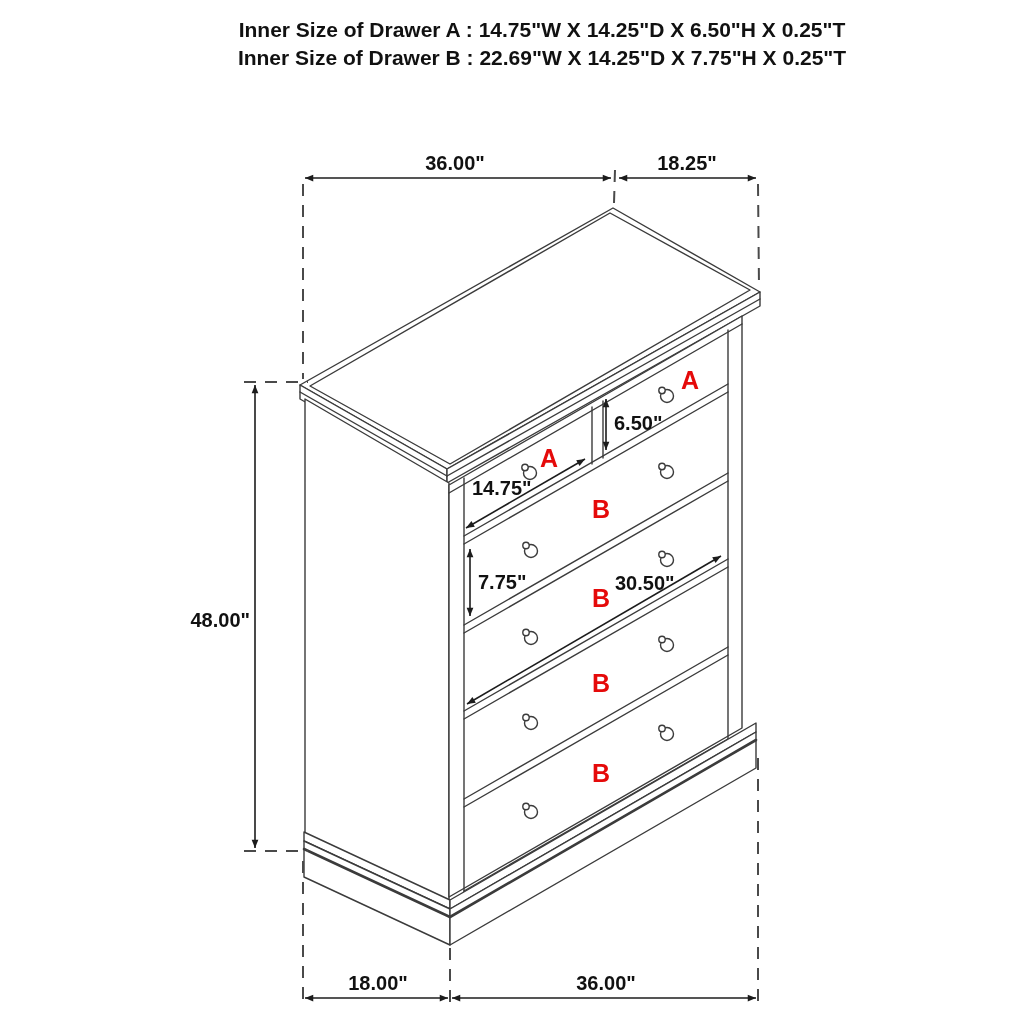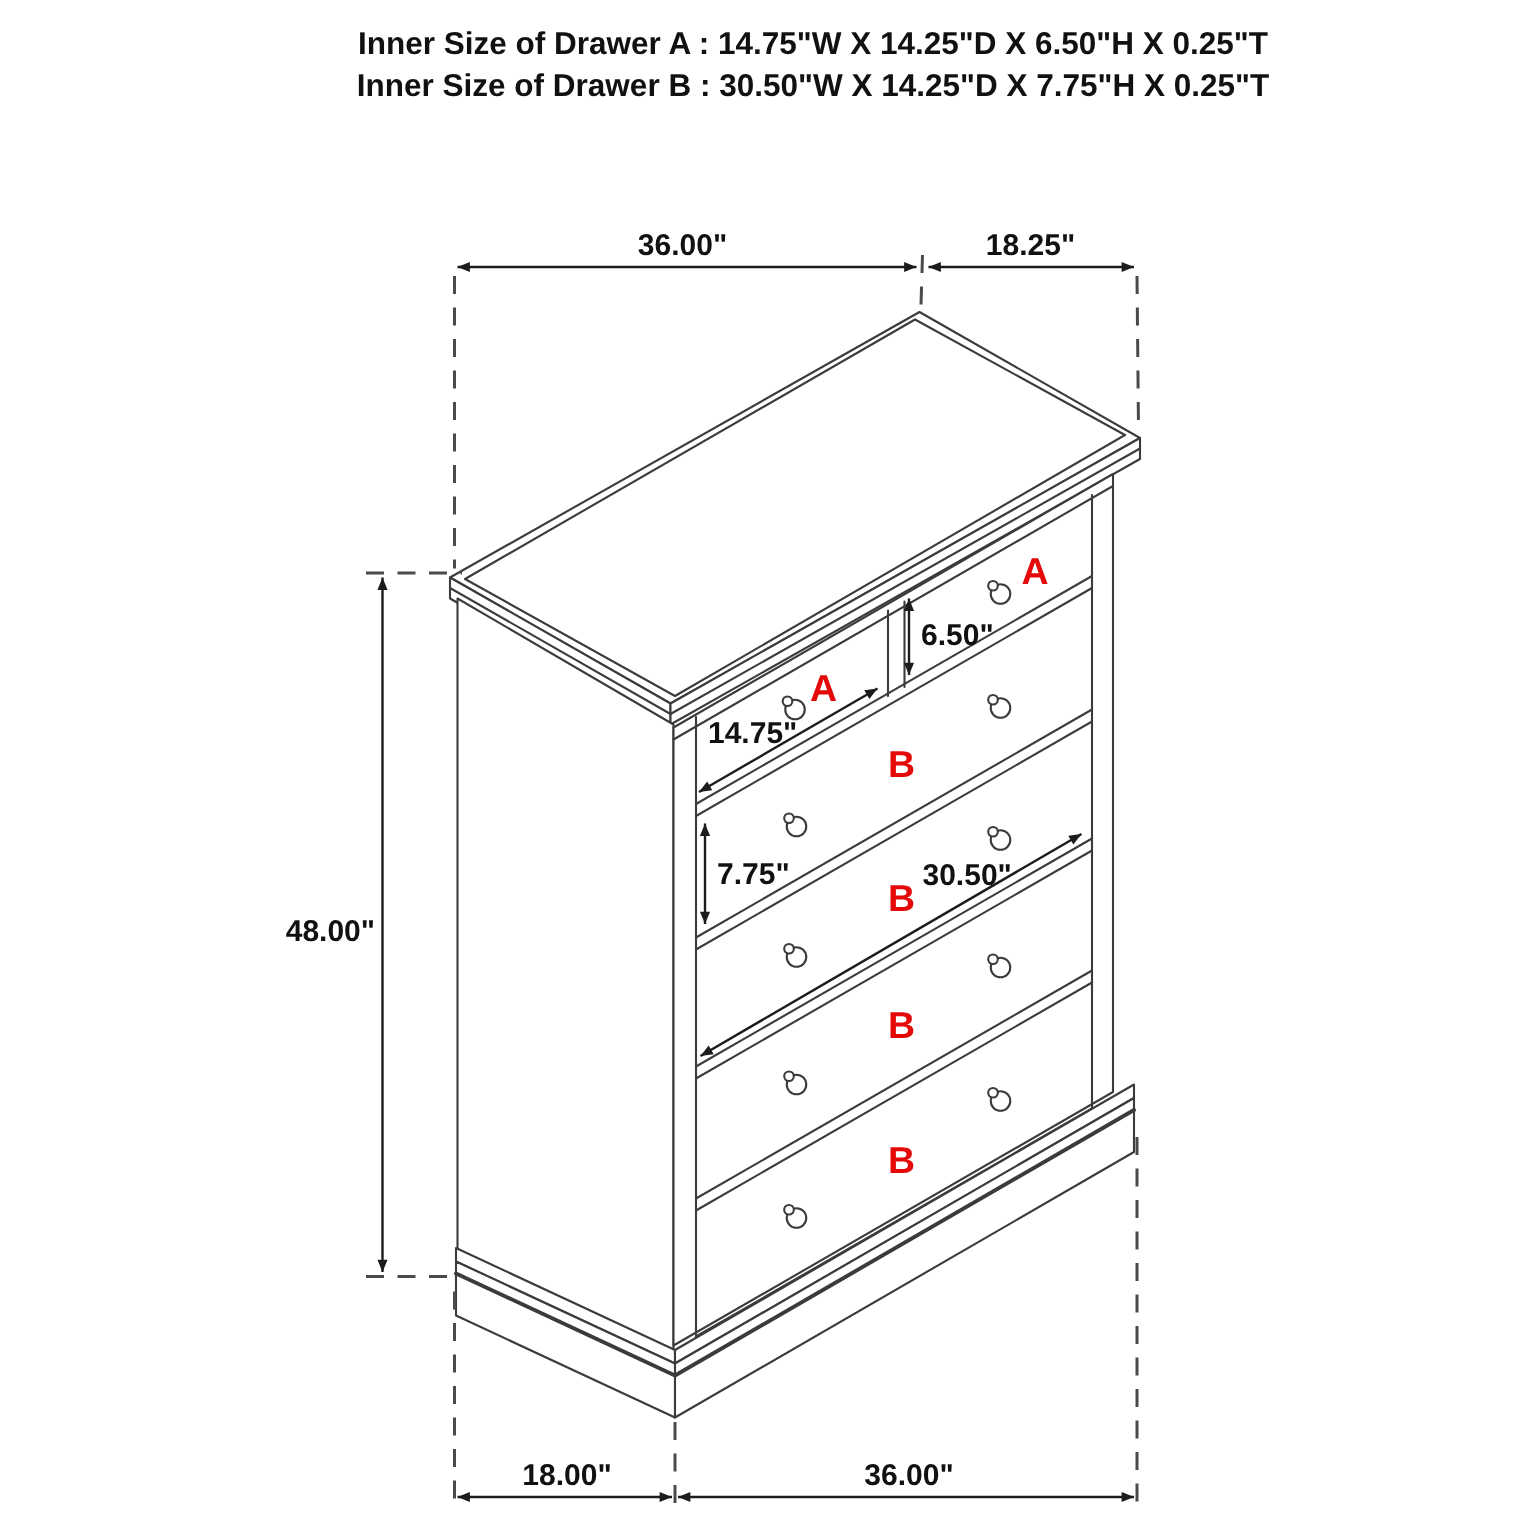--- a/index.html
+++ b/index.html
@@ -11,21 +11,21 @@
   .dimtext{font-family:"Liberation Sans", sans-serif;font-size:20px;font-weight:bold;fill:#111;}
   .redtext{font-family:"Liberation Sans", sans-serif;font-size:25px;font-weight:bold;fill:#e50a0a;}
 </style>
 </head>
 <body>
 
 <div class="page">
 
   <div class="title">
     <div>Inner Size of Drawer A : 14.75"W X 14.25"D X 6.50"H X 0.25"T</div>
-    <div>Inner Size of Drawer B : 30.50"W X 14.25"D X 7.75"H X 0.25"T</div>
+    <div>Inner Size of Drawer B : 22.69"W X 14.25"D X 7.75"H X 0.25"T</div>
   </div>
 
   <svg width="1024" height="1024" viewBox="0 0 1024 1024">
     <defs>
       <marker id="arrE" viewBox="0 0 12 12" refX="11" refY="6" markerWidth="12" markerHeight="9" markerUnits="userSpaceOnUse" orient="auto">
         <path d="M0,1.5 L11,6 L0,10.5 Z" fill="#1c1c1c"></path>
       </marker>
       <marker id="arrS" viewBox="0 0 12 12" refX="11" refY="6" markerWidth="12" markerHeight="9" markerUnits="userSpaceOnUse" orient="auto-start-reverse">
         <path d="M0,1.5 L11,6 L0,10.5 Z" fill="#1c1c1c"></path>
       </marker>

